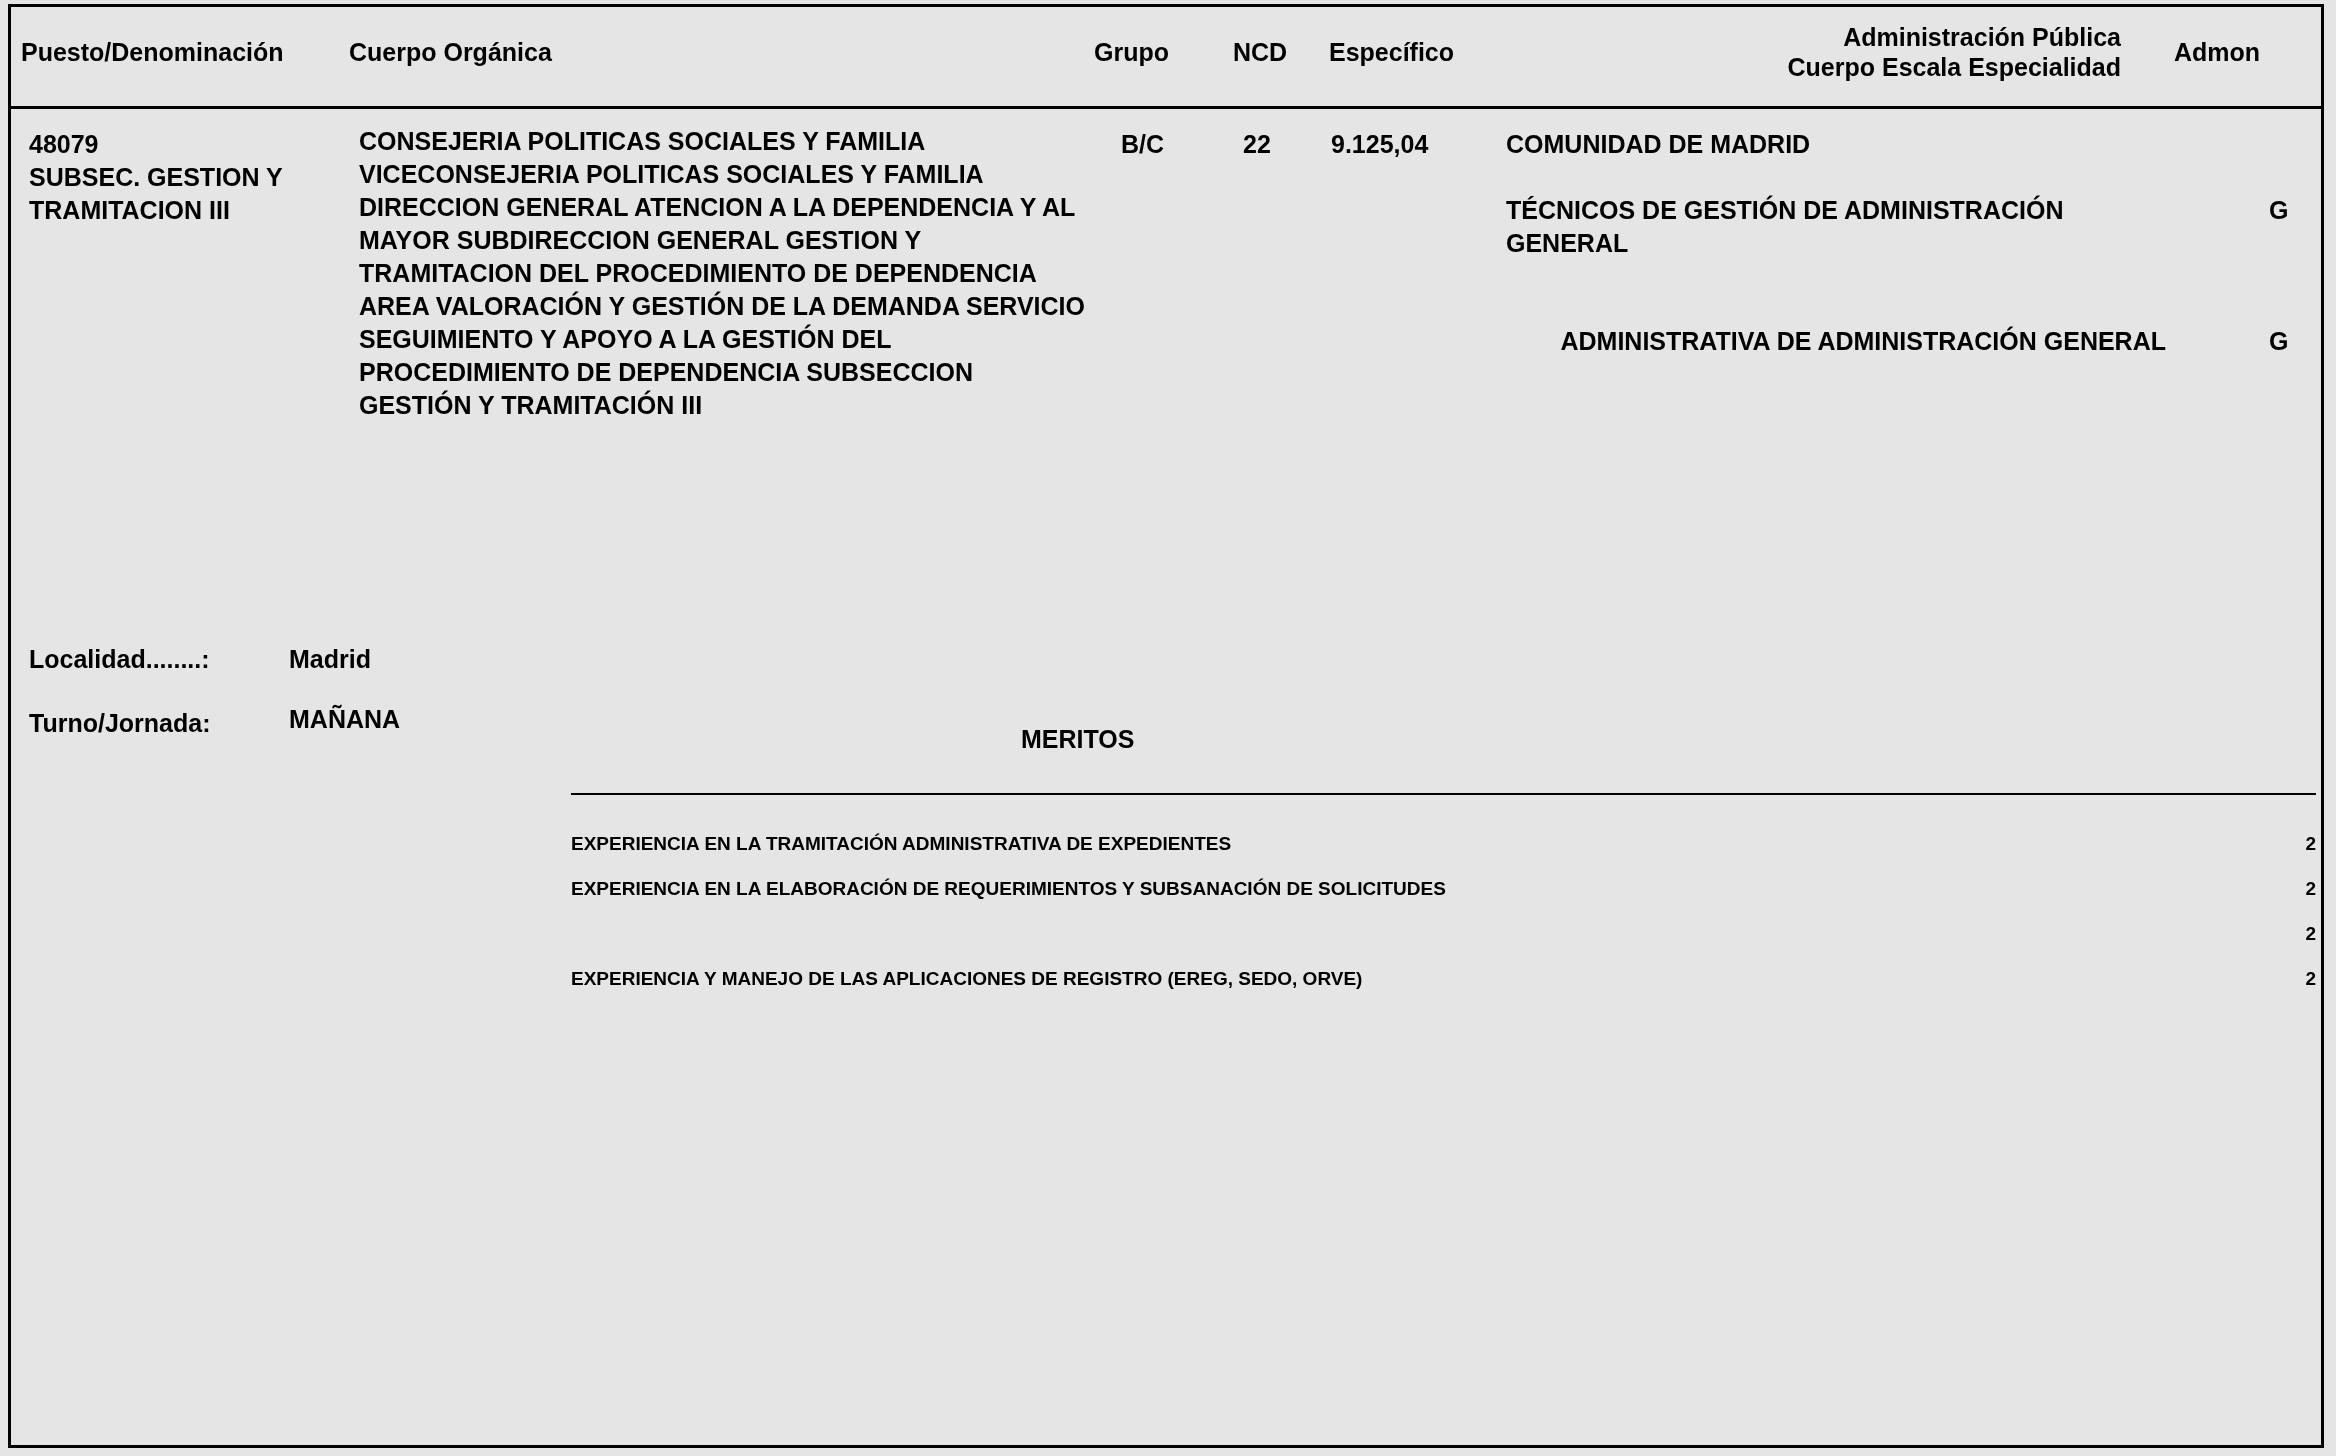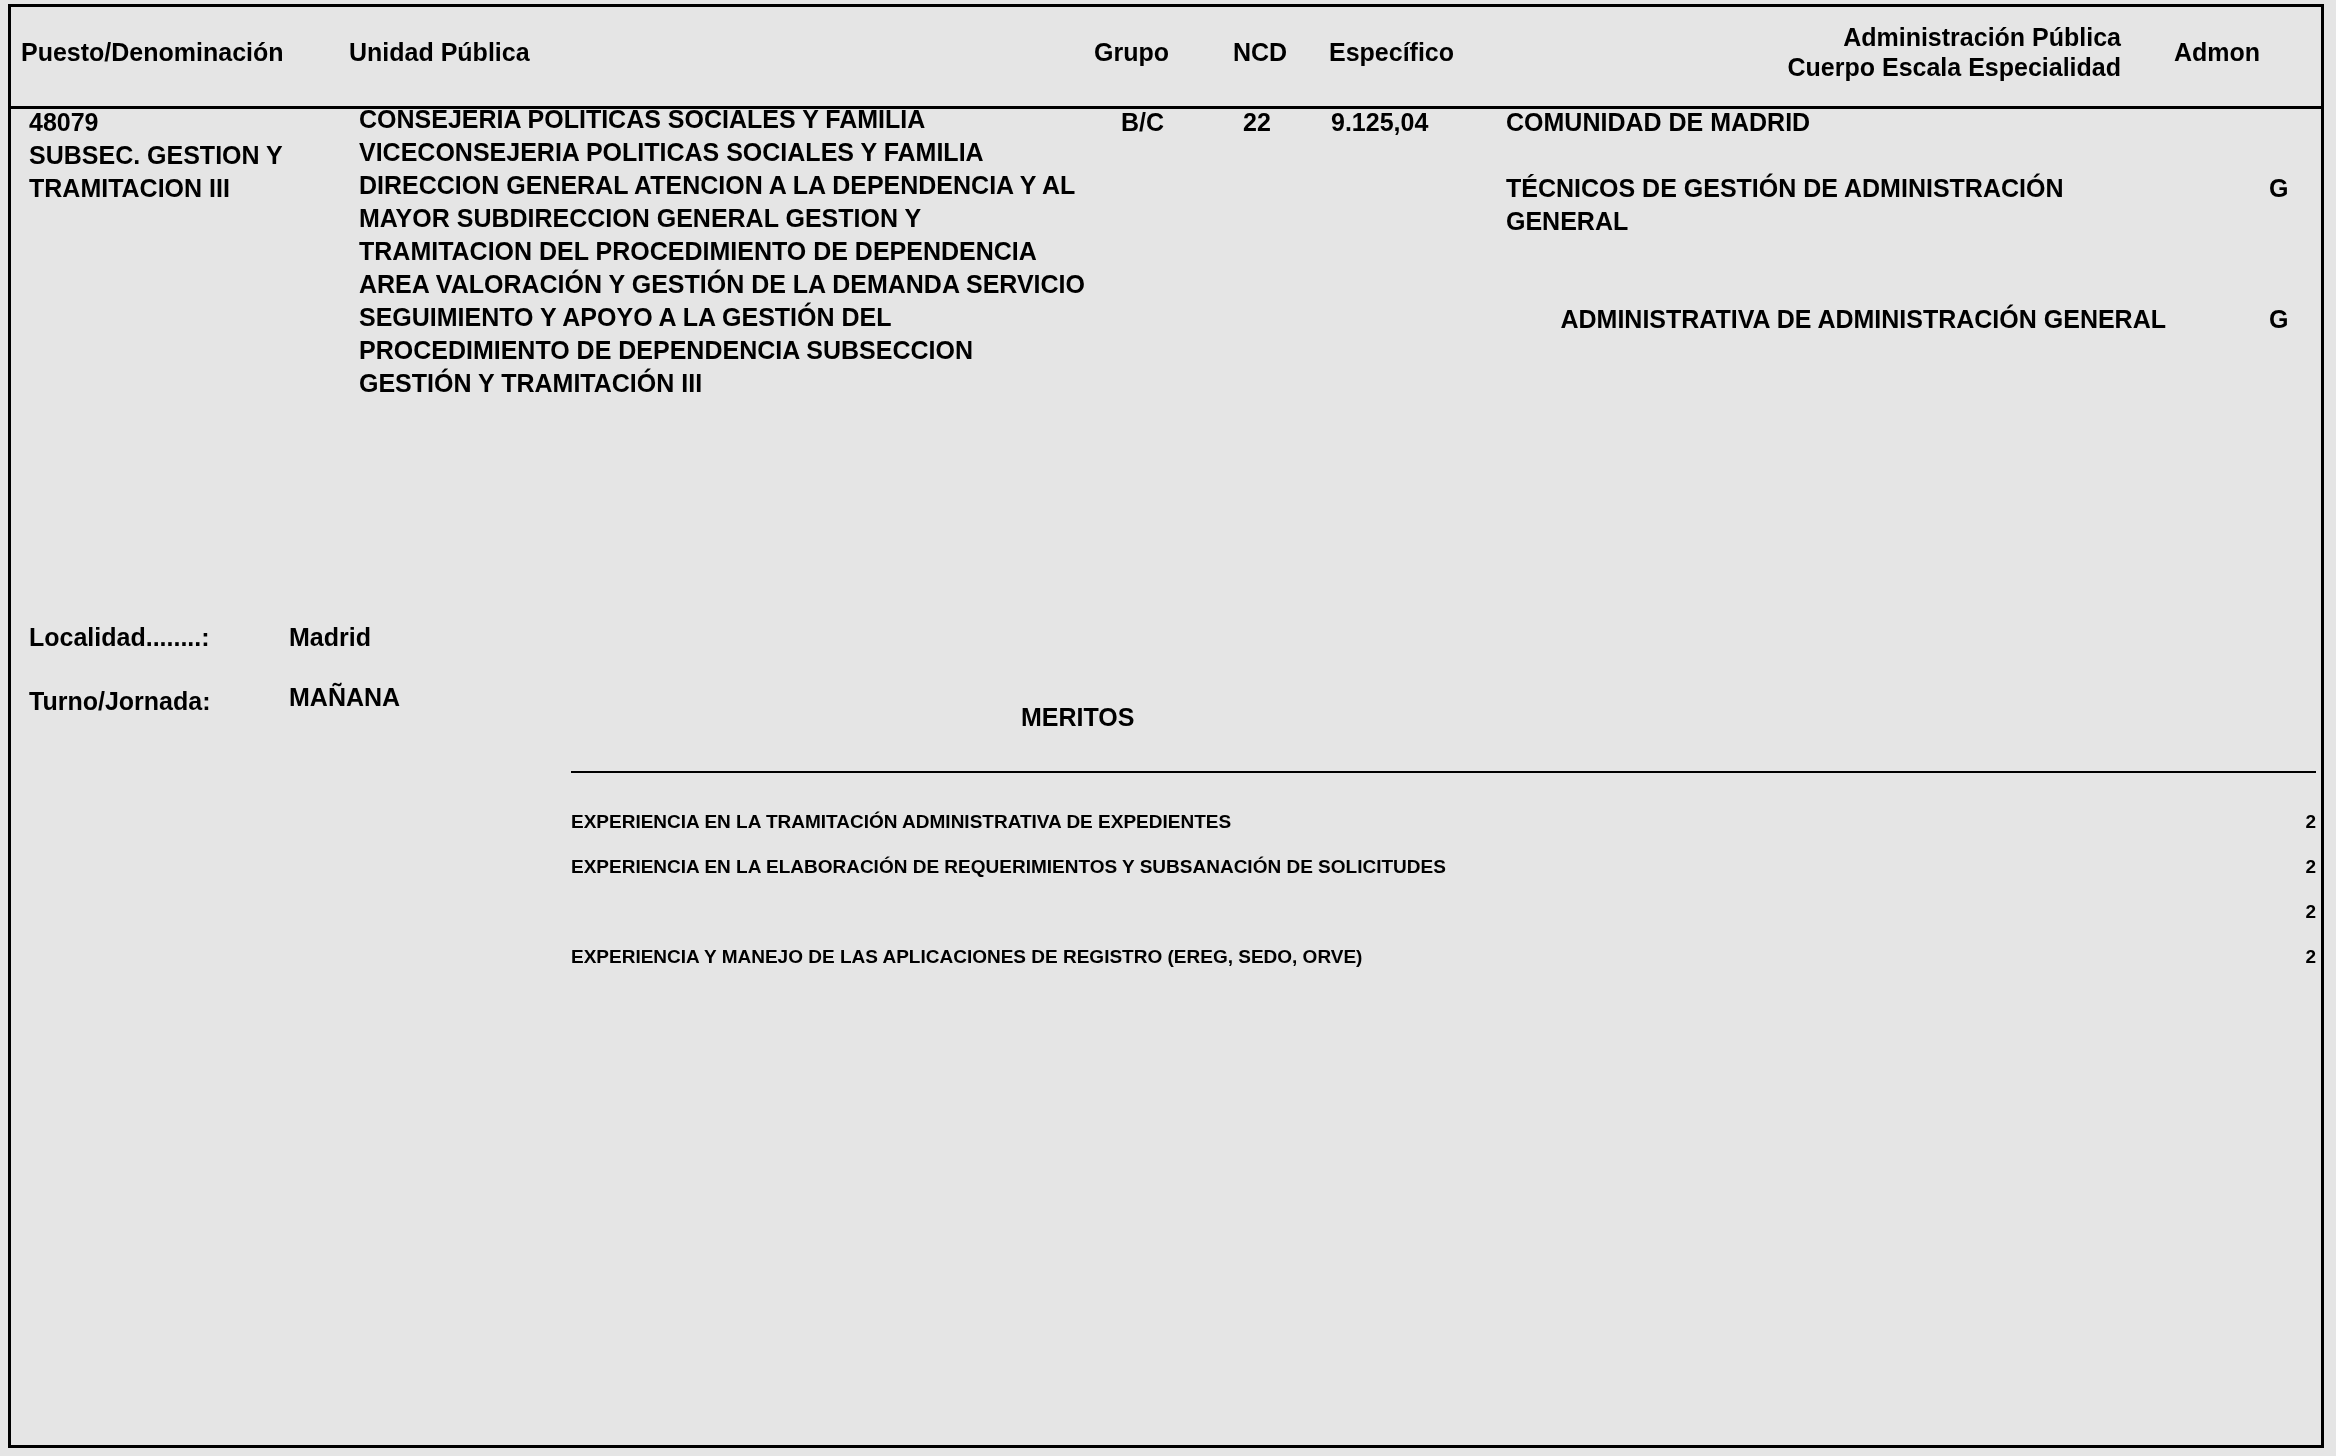--- a/index.html
+++ b/index.html
@@ -58,21 +58,21 @@
     width: 620px;
     text-align: right;
     white-space: normal;
   }
   .hdr-admpub .line2 { display: block; }
 
   
   .body-area {
     position: absolute;
     left: 0;
-    top: 86px;
+    top: 108px;
     width: 100%;
     height: 1080px;
   }
   .txt {
     position: absolute;
     font-weight: bold;
     font-size: 25px;
     line-height: 33px;
   }
   .puesto-code  { left: 18px;  top: 13px; white-space: nowrap; }
@@ -124,21 +124,21 @@
   .mr3 { top: 847px; }
 </style>
 </head>
 <body>
 
 <div class="page">
   <div class="frame">
 
     <div class="header">
       <div class="hdr-cell hdr-puesto">Puesto/Denominación</div>
-      <div class="hdr-cell hdr-unidad">Unidad Pública</div>
+      <div class="hdr-cell hdr-unidad">Cuerpo Orgánica</div>
       <div class="hdr-cell hdr-grupo">Grupo</div>
       <div class="hdr-cell hdr-ncd">NCD</div>
       <div class="hdr-cell hdr-espec">Específico</div>
       <div class="hdr-cell hdr-admpub">
         <span>Administración Pública</span>
         <span class="line2">Cuerpo  Escala  Especialidad</span>
       </div>
       <div class="hdr-cell hdr-admon">Admon</div>
     </div>
 

